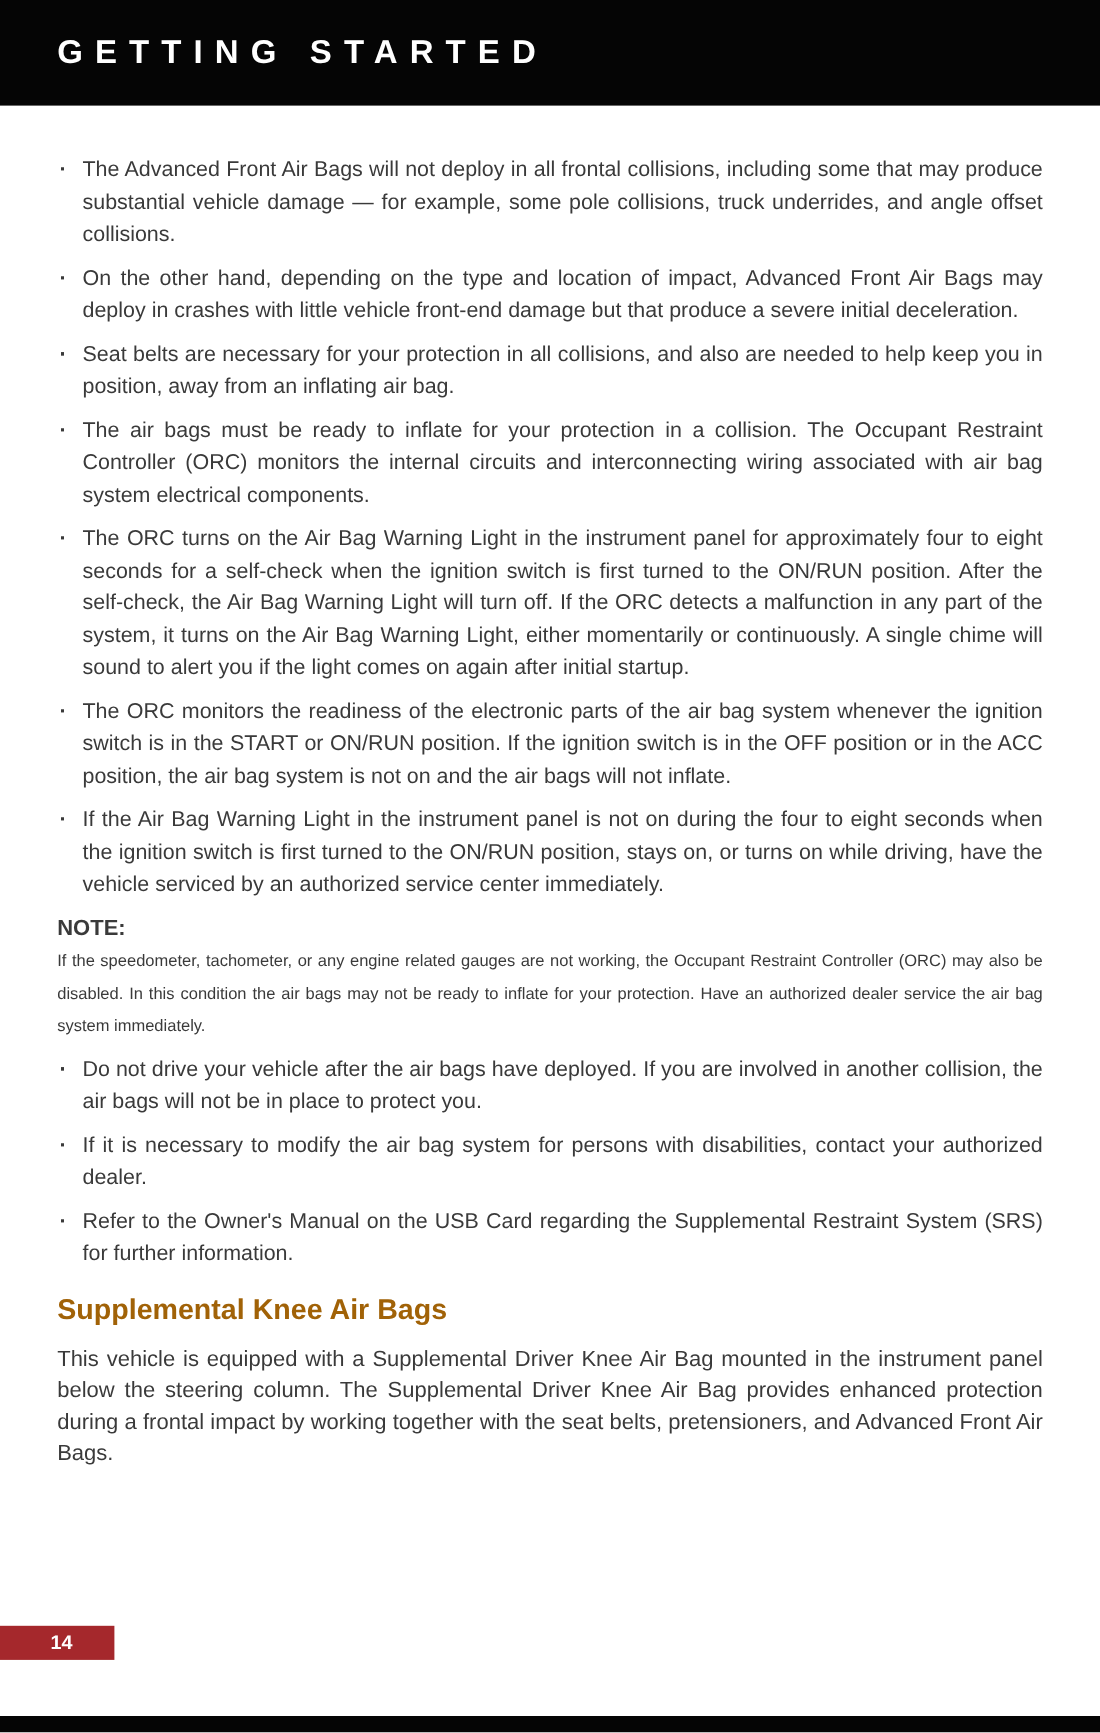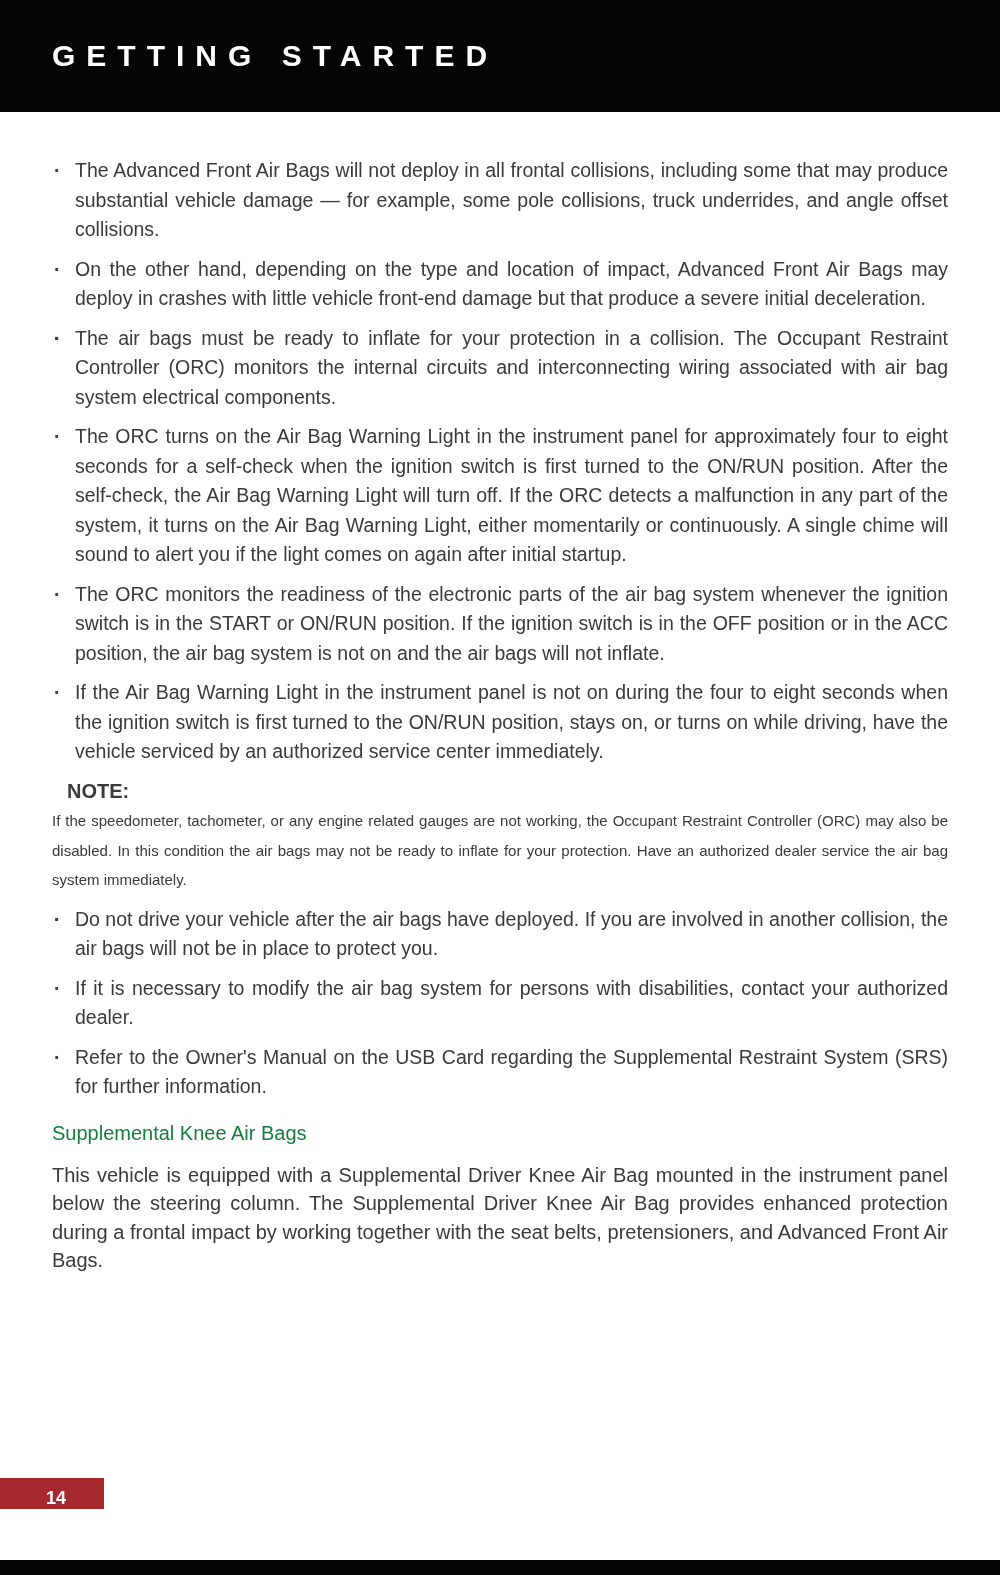--- a/index.html
+++ b/index.html
@@ -7,21 +7,21 @@
     width: 1000px;
     height: 1575px;
     background: #ffffff;
     font-family: "Liberation Sans", sans-serif;
     color: #3a3a3a;
     position: relative;
     overflow: hidden;
   }
   .header {
     background: #050505;
-    height: 112px;
+    height: 96px;
     display: flex;
     align-items: center;
     padding-left: 52px;
   }
   .header-title {
     color: #ffffff;
     font-size: 30px;
     font-weight: bold;
     letter-spacing: 11px;
   }
@@ -40,47 +40,46 @@
     position: absolute;
     left: 2px;
     top: 0;
     font-weight: bold;
   }
   .note-block { margin: 4px 0 10px 0; }
   .note-label {
     font-weight: bold;
     font-size: 20px;
     line-height: 29.5px;
-    margin-left: 15px;
   }
   .note-text {
     font-size: 15px;
     line-height: 29.5px;
     text-align: justify;
   }
   .section-heading {
-    font-weight: normal;
-    font-size: 20px;
-    color: #15803d;
+    font-weight: bold;
+    font-size: 26px;
+    color: #a16207;
     margin: 20px 0 16px 0;
   }
   .section-body {
     font-size: 20px;
     line-height: 28.5px;
     text-align: justify;
   }
   .page-footer {
     position: absolute;
     left: 0;
     bottom: 66px;
     background: #a5282c;
     width: 104px;
     height: 31px;
     display: flex;
-    align-items: flex-end;
+    align-items: center;
     padding-left: 46px;
   }
   .page-number {
     color: #ffffff;
     font-size: 18px;
     font-weight: bold;
   }
   .bottom-bar {
     position: absolute;
     left: 0;
@@ -106,20 +105,21 @@
     </div>
     <div class="bullet-item">
       <span class="bullet-marker">·</span>
       <span>On the other hand, depending on the type and location of impact, Advanced Front Air Bags may deploy in crashes with little vehicle front-end damage but that produce a severe initial deceleration.</span>
     </div>
     <div class="bullet-item">
       <span class="bullet-marker">·</span>
     </div>
     <div class="bullet-item">
       <span class="bullet-marker">·</span>
+      <span>Seat belts are necessary for your protection in all collisions, and also are needed to help keep you in position, away from an inflating air bag.</span>
     </div>
     <div class="bullet-item">
       <span class="bullet-marker">·</span>
       <span>The air bags must be ready to inflate for your protection in a collision. The Occupant Restraint Controller (ORC) monitors the internal circuits and interconnecting wiring associated with air bag system electrical components.</span>
     </div>
     <div class="bullet-item">
       <span class="bullet-marker">·</span>
       <span>The ORC turns on the Air Bag Warning Light in the instrument panel for approximately four to eight seconds for a self-check when the ignition switch is first turned to the ON/RUN position. After the self-check, the Air Bag Warning Light will turn off. If the ORC detects a malfunction in any part of the system, it turns on the Air Bag Warning Light, either momentarily or continuously. A single chime will sound to alert you if the light comes on again after initial startup.</span>
     </div>
     <div class="bullet-item">

